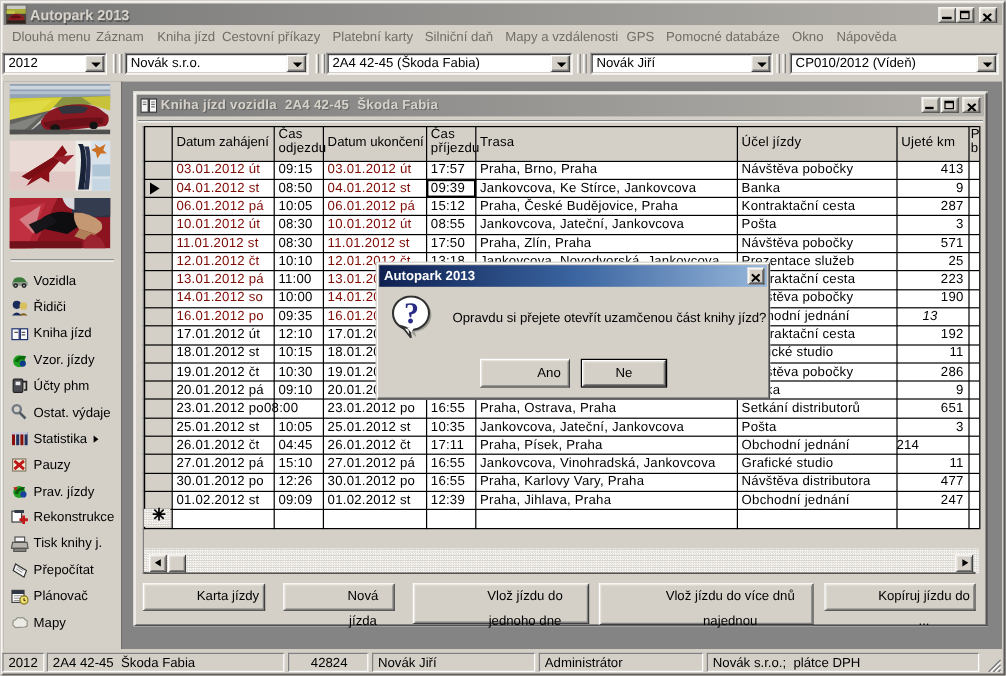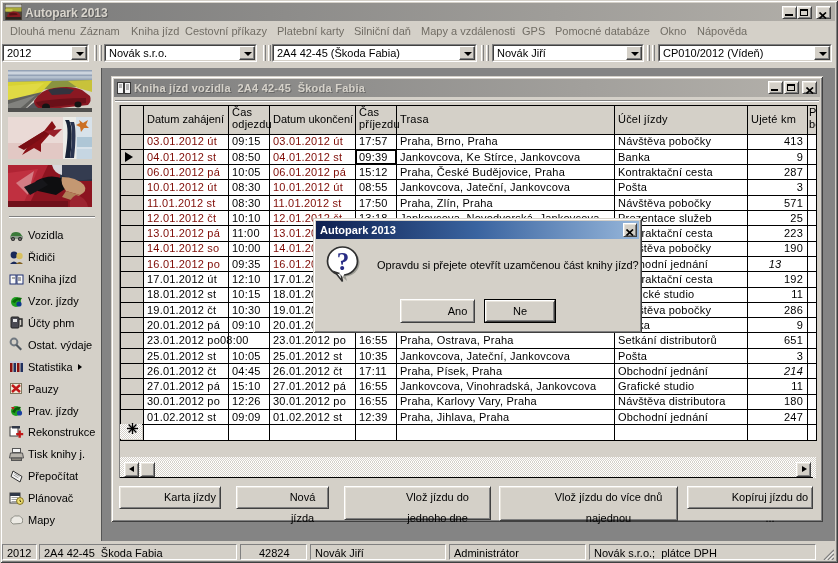--- a/index.html
+++ b/index.html
@@ -419,35 +419,35 @@
 <div class="cell" style="left:359px;top:348.5px;width:35px;">10:35</div>
 <div class="cell" style="left:400px;top:348.5px;width:212px;">Jankovcova, Jateční, Jankovcova</div>
 <div class="cell" style="left:618px;top:348.5px;width:127px;">Pošta</div>
 <div class="cell" style="left:747px;top:348.5px;width:56px;text-align:right;">3</div>
 <div class="cell" style="left:147px;top:363.8px;width:79px;">26.01.2012 čt</div>
 <div class="cell" style="left:232px;top:363.8px;width:35px;">04:45</div>
 <div class="cell" style="left:273px;top:363.8px;width:80px;">26.01.2012 čt</div>
 <div class="cell" style="left:359px;top:363.8px;width:35px;">17:11</div>
 <div class="cell" style="left:400px;top:363.8px;width:212px;">Praha, Písek, Praha</div>
 <div class="cell" style="left:618px;top:363.8px;width:127px;">Obchodní jednání</div>
-<div class="cell" style="left:747px;top:363.8px;width:56px;text-align:right;font-style:italic;">214</div>
+<div class="cell" style="left:747px;top:363.8px;width:56px;text-align:left;">214</div>
 <div class="cell" style="left:147px;top:379.1px;width:79px;">27.01.2012 pá</div>
 <div class="cell" style="left:232px;top:379.1px;width:35px;">15:10</div>
 <div class="cell" style="left:273px;top:379.1px;width:80px;">27.01.2012 pá</div>
 <div class="cell" style="left:359px;top:379.1px;width:35px;">16:55</div>
 <div class="cell" style="left:400px;top:379.1px;width:212px;">Jankovcova, Vinohradská, Jankovcova</div>
 <div class="cell" style="left:618px;top:379.1px;width:127px;">Grafické studio</div>
 <div class="cell" style="left:747px;top:379.1px;width:56px;text-align:right;">11</div>
 <div class="cell" style="left:147px;top:394.4px;width:79px;">30.01.2012 po</div>
 <div class="cell" style="left:232px;top:394.4px;width:35px;">12:26</div>
 <div class="cell" style="left:273px;top:394.4px;width:80px;">30.01.2012 po</div>
 <div class="cell" style="left:359px;top:394.4px;width:35px;">16:55</div>
 <div class="cell" style="left:400px;top:394.4px;width:212px;">Praha, Karlovy Vary, Praha</div>
 <div class="cell" style="left:618px;top:394.4px;width:127px;">Návštěva distributora</div>
-<div class="cell" style="left:747px;top:394.4px;width:56px;text-align:right;">180</div>
+<div class="cell" style="left:747px;top:394.4px;width:56px;text-align:right;">477</div>
 <div class="cell" style="left:147px;top:409.7px;width:79px;">01.02.2012 st</div>
 <div class="cell" style="left:232px;top:409.7px;width:35px;">09:09</div>
 <div class="cell" style="left:273px;top:409.7px;width:80px;">01.02.2012 st</div>
 <div class="cell" style="left:359px;top:409.7px;width:35px;">12:39</div>
 <div class="cell" style="left:400px;top:409.7px;width:212px;">Praha, Jihlava, Praha</div>
 <div class="cell" style="left:618px;top:409.7px;width:127px;">Obchodní jednání</div>
 <div class="cell" style="left:747px;top:409.7px;width:56px;text-align:right;">247</div>
 <div class="abs" style="left:354.5px;top:148.8px;width:42px;height:16.3px;border:2px solid #000;"></div>
 <div class="abs" style="left:125px;top:152.3px;width:0;height:0;border-left:8px solid #000;border-top:5px solid transparent;border-bottom:5px solid transparent;"></div>
 <div class="abs dither" style="left:120px;top:424.4px;width:22px;height:15px;"></div>

